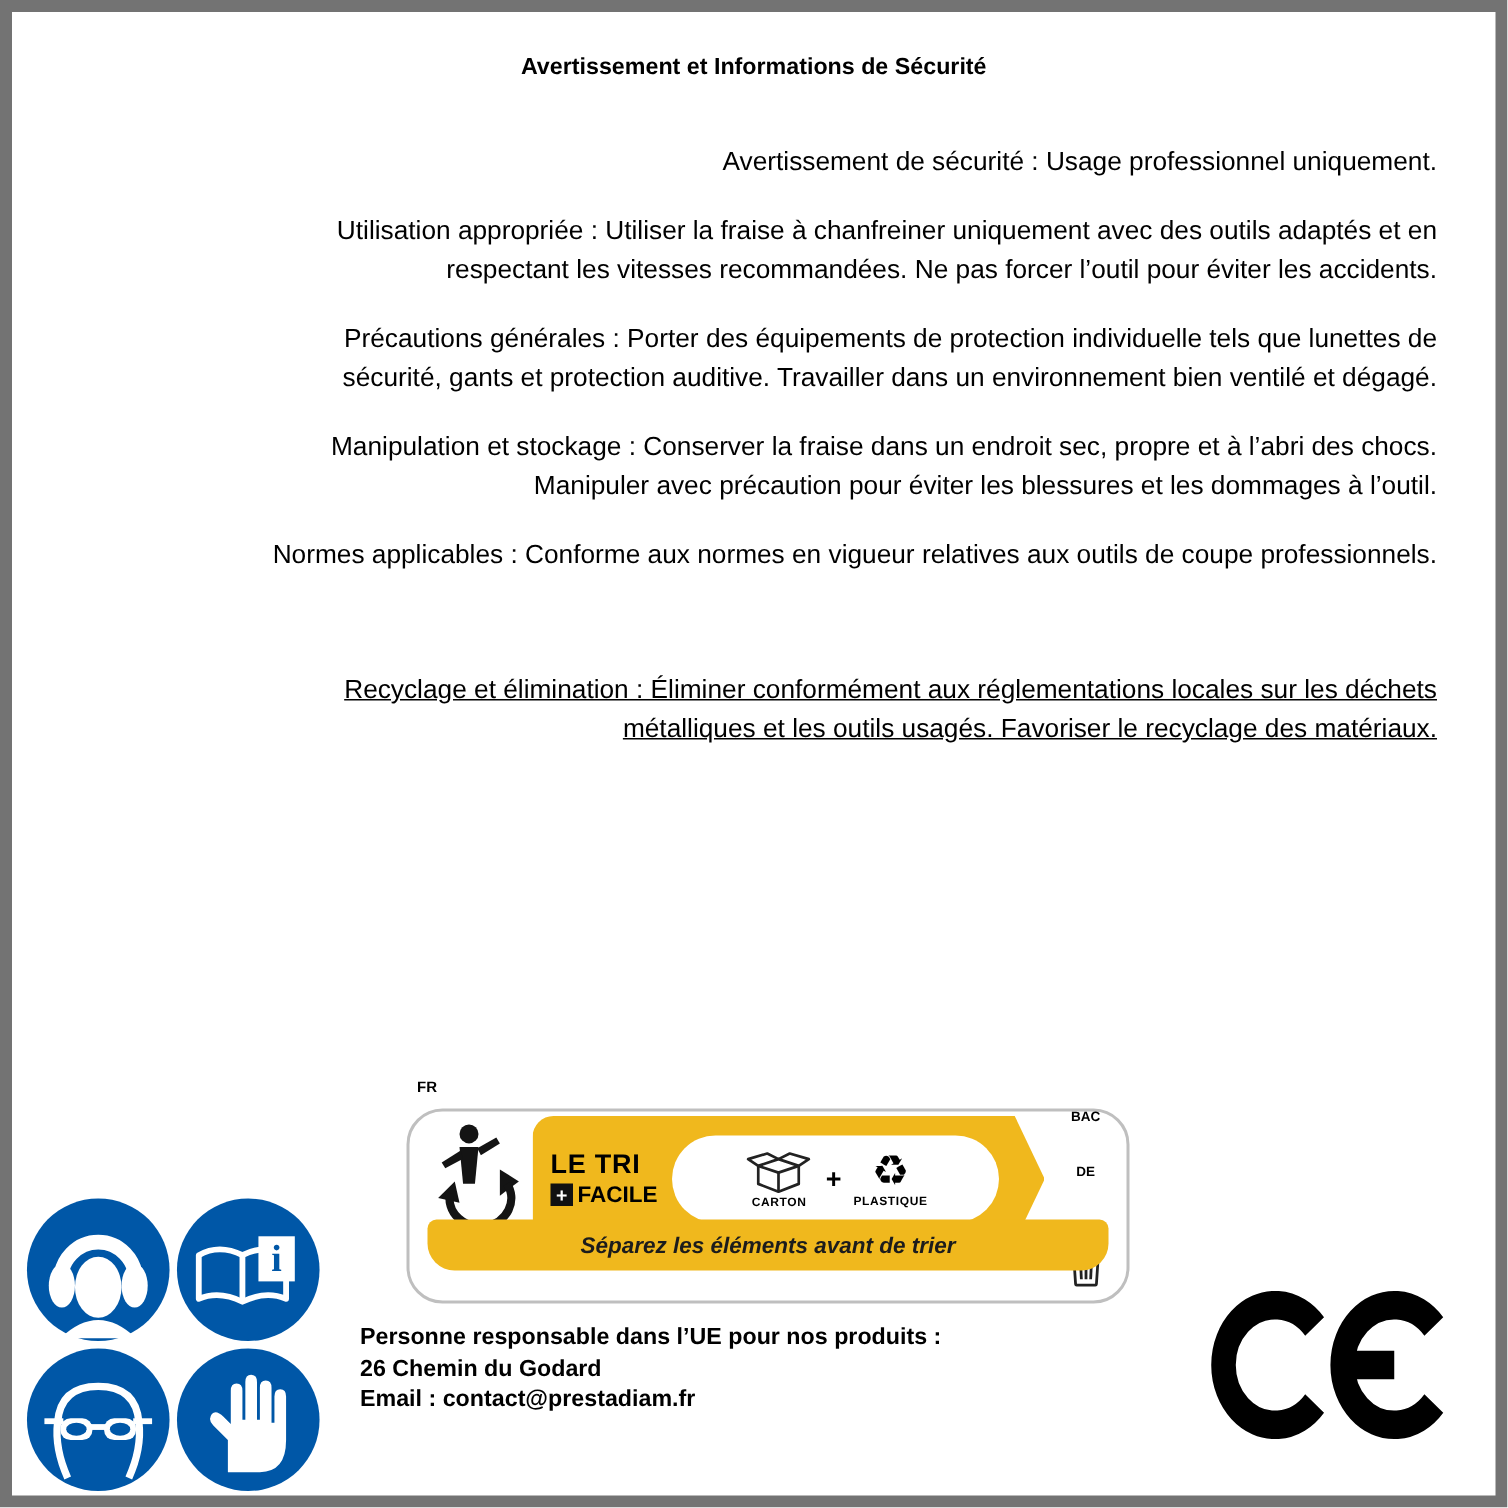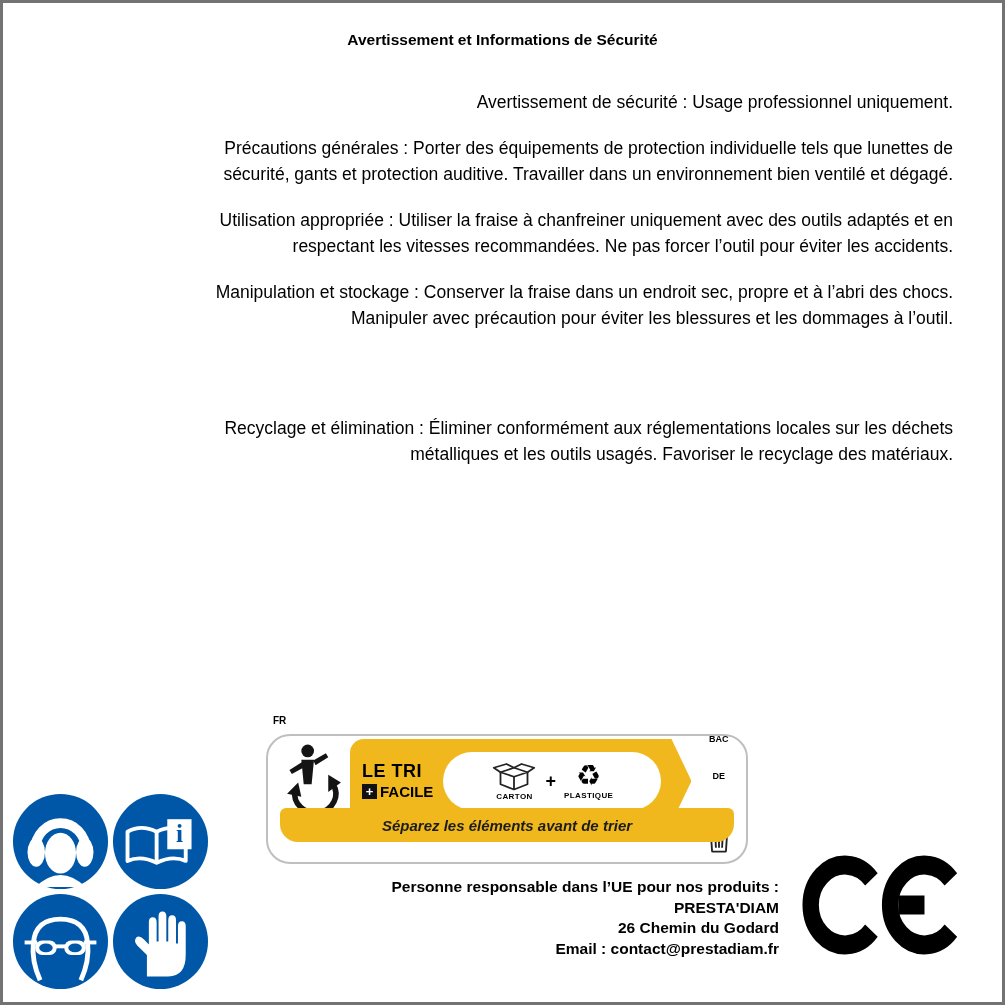--- a/index.html
+++ b/index.html
@@ -1,25 +1,25 @@
 <!DOCTYPE html>
 <html><head>
 <meta charset="utf-8">
 <style>
   * { margin:0; padding:0; box-sizing:border-box; }
   html,body { background:#ffffff; }
   body { width:1005px; height:1005px; font-family:"Liberation Sans", sans-serif; color:#000; }
-  .page { position:relative; width:1005px; height:1005px; background:#fff; border:3px solid #737373; overflow:hidden; }
+  .page { position:relative; width:1005px; height:1005px; background:#fff; border:8px solid #737373; overflow:hidden; }
 
   .doc-title { position:absolute; top:28px; left:0; width:100%; text-align:center;
                font-size:15.5px; font-weight:bold; }
 
   .content { position:absolute; top:86px; left:72px; width:878px; font-size:17.5px; line-height:26px;text-align:right; }
   .content p { margin-bottom:20px; white-space:pre-line; }
-  .content p.gap { margin-top:84px; }
+  .content p.gap { margin-top:64px;text-decoration:underline; }
 
   
   .pictos { position:absolute; left:9px; top:790px; display:grid;
             grid-template-columns:97px 97px; grid-gap:3px; }
   .picto svg { width:97px; height:97px; display:block; }
 
   
   .fr-label { position:absolute; left:270px; top:712px; font-size:10px; font-weight:bold; }
   .infotri { position:absolute; left:263px; top:731px; width:482px; height:130px;
              background:#fff; border:2px solid #bfbfbf; border-radius:24px; }
@@ -41,42 +41,43 @@
   .mat-plus { font-size:18px; font-weight:900; }
   .recycle-glyph { font-family:"DejaVu Sans", sans-serif; font-size:28px; line-height:28px; }
   .bac { display:flex; flex-direction:column; align-items:center; margin-left:6px; width:44px; }
   .bac .bac-line { font-size:9px; font-weight:800; line-height:9.5px;margin-top:27px; }
   .bac svg { width:28px; height:34px; margin-top:2px; }
   .strip { position:absolute; left:12px; right:12px; top:72px; height:34px; background:#F0B81D;
            border-radius:6px 6px 18px 18px; display:flex; align-items:center; justify-content:center; }
   .strip span { font-size:15px; font-weight:bold; font-style:italic; color:#1c1c1c; }
 
   
-  .company { position:absolute; left:256px; top:874px; width:520px; text-align:right;
+  .company { position:absolute; left:232px; top:874px; width:520px; text-align:left;
              font-size:15.5px; font-weight:bold; line-height:20.5px; }
 
   
   .ce { position:absolute; left:797px; top:845px; }
   .ce svg { width:172px; height:114px; display:block; }
 </style>
 </head>
 <body>
 
 <div class="page">
 
   <div class="doc-title">Avertissement et Informations de Sécurité</div>
 
   <div class="content">
     <p>Avertissement de sécurité : Usage professionnel uniquement.</p>
+    <p>Utilisation appropriée : Utiliser la fraise à chanfreiner uniquement avec des outils adaptés et en
+respectant les vitesses recommandées. Ne pas forcer l’outil pour éviter les accidents.</p>
     <p>Précautions générales : Porter des équipements de protection individuelle tels que lunettes de
 sécurité, gants et protection auditive. Travailler dans un environnement bien ventilé et dégagé.</p>
-    <p>Utilisation appropriée : Utiliser la fraise à chanfreiner uniquement avec des outils adaptés et en
-respectant les vitesses recommandées. Ne pas forcer l’outil pour éviter les accidents.</p>
     <p>Manipulation et stockage : Conserver la fraise dans un endroit sec, propre et à l’abri des chocs.
 Manipuler avec précaution pour éviter les blessures et les dommages à l’outil.</p>
+    <p>Normes applicables : Conforme aux normes en vigueur relatives aux outils de coupe professionnels.</p>
     <p class="gap">Recyclage et élimination : Éliminer conformément aux réglementations locales sur les déchets
 métalliques et les outils usagés. Favoriser le recyclage des matériaux.</p>
   </div>
 
   <div class="pictos">
     <div class="picto">
       <svg viewBox="0 0 100 100">
         <circle cx="50" cy="50" r="49" fill="#0057A7"></circle>
         <path d="M24 58 a26 27 0 0 1 52 0" fill="none" stroke="#fff" stroke-width="10"></path>
         <ellipse cx="25" cy="61" rx="9" ry="15" fill="#fff"></ellipse>
@@ -179,21 +180,20 @@
         </svg>
       </div>
     </div>
     <div class="strip">
       <span>Séparez les éléments avant de trier</span>
     </div>
   </div>
 
   <div class="company">
     <div>Personne responsable dans l’UE pour nos produits :</div>
-    <div>PRESTA'DIAM</div>
     <div>26 Chemin du Godard</div>
     <div>Email : contact@prestadiam.fr</div>
   </div>
 
   <div class="ce">
     <svg viewBox="0 0 210 120" preserveAspectRatio="none">
       <g stroke="#000" stroke-width="20" fill="none">
         <path d="M 87.2 33 A 42 42 0 1 0 87.2 87"></path>
         <path d="M 184.2 33 A 42 42 0 1 0 184.2 87"></path>
         <path d="M 120 60 H 152"></path>

